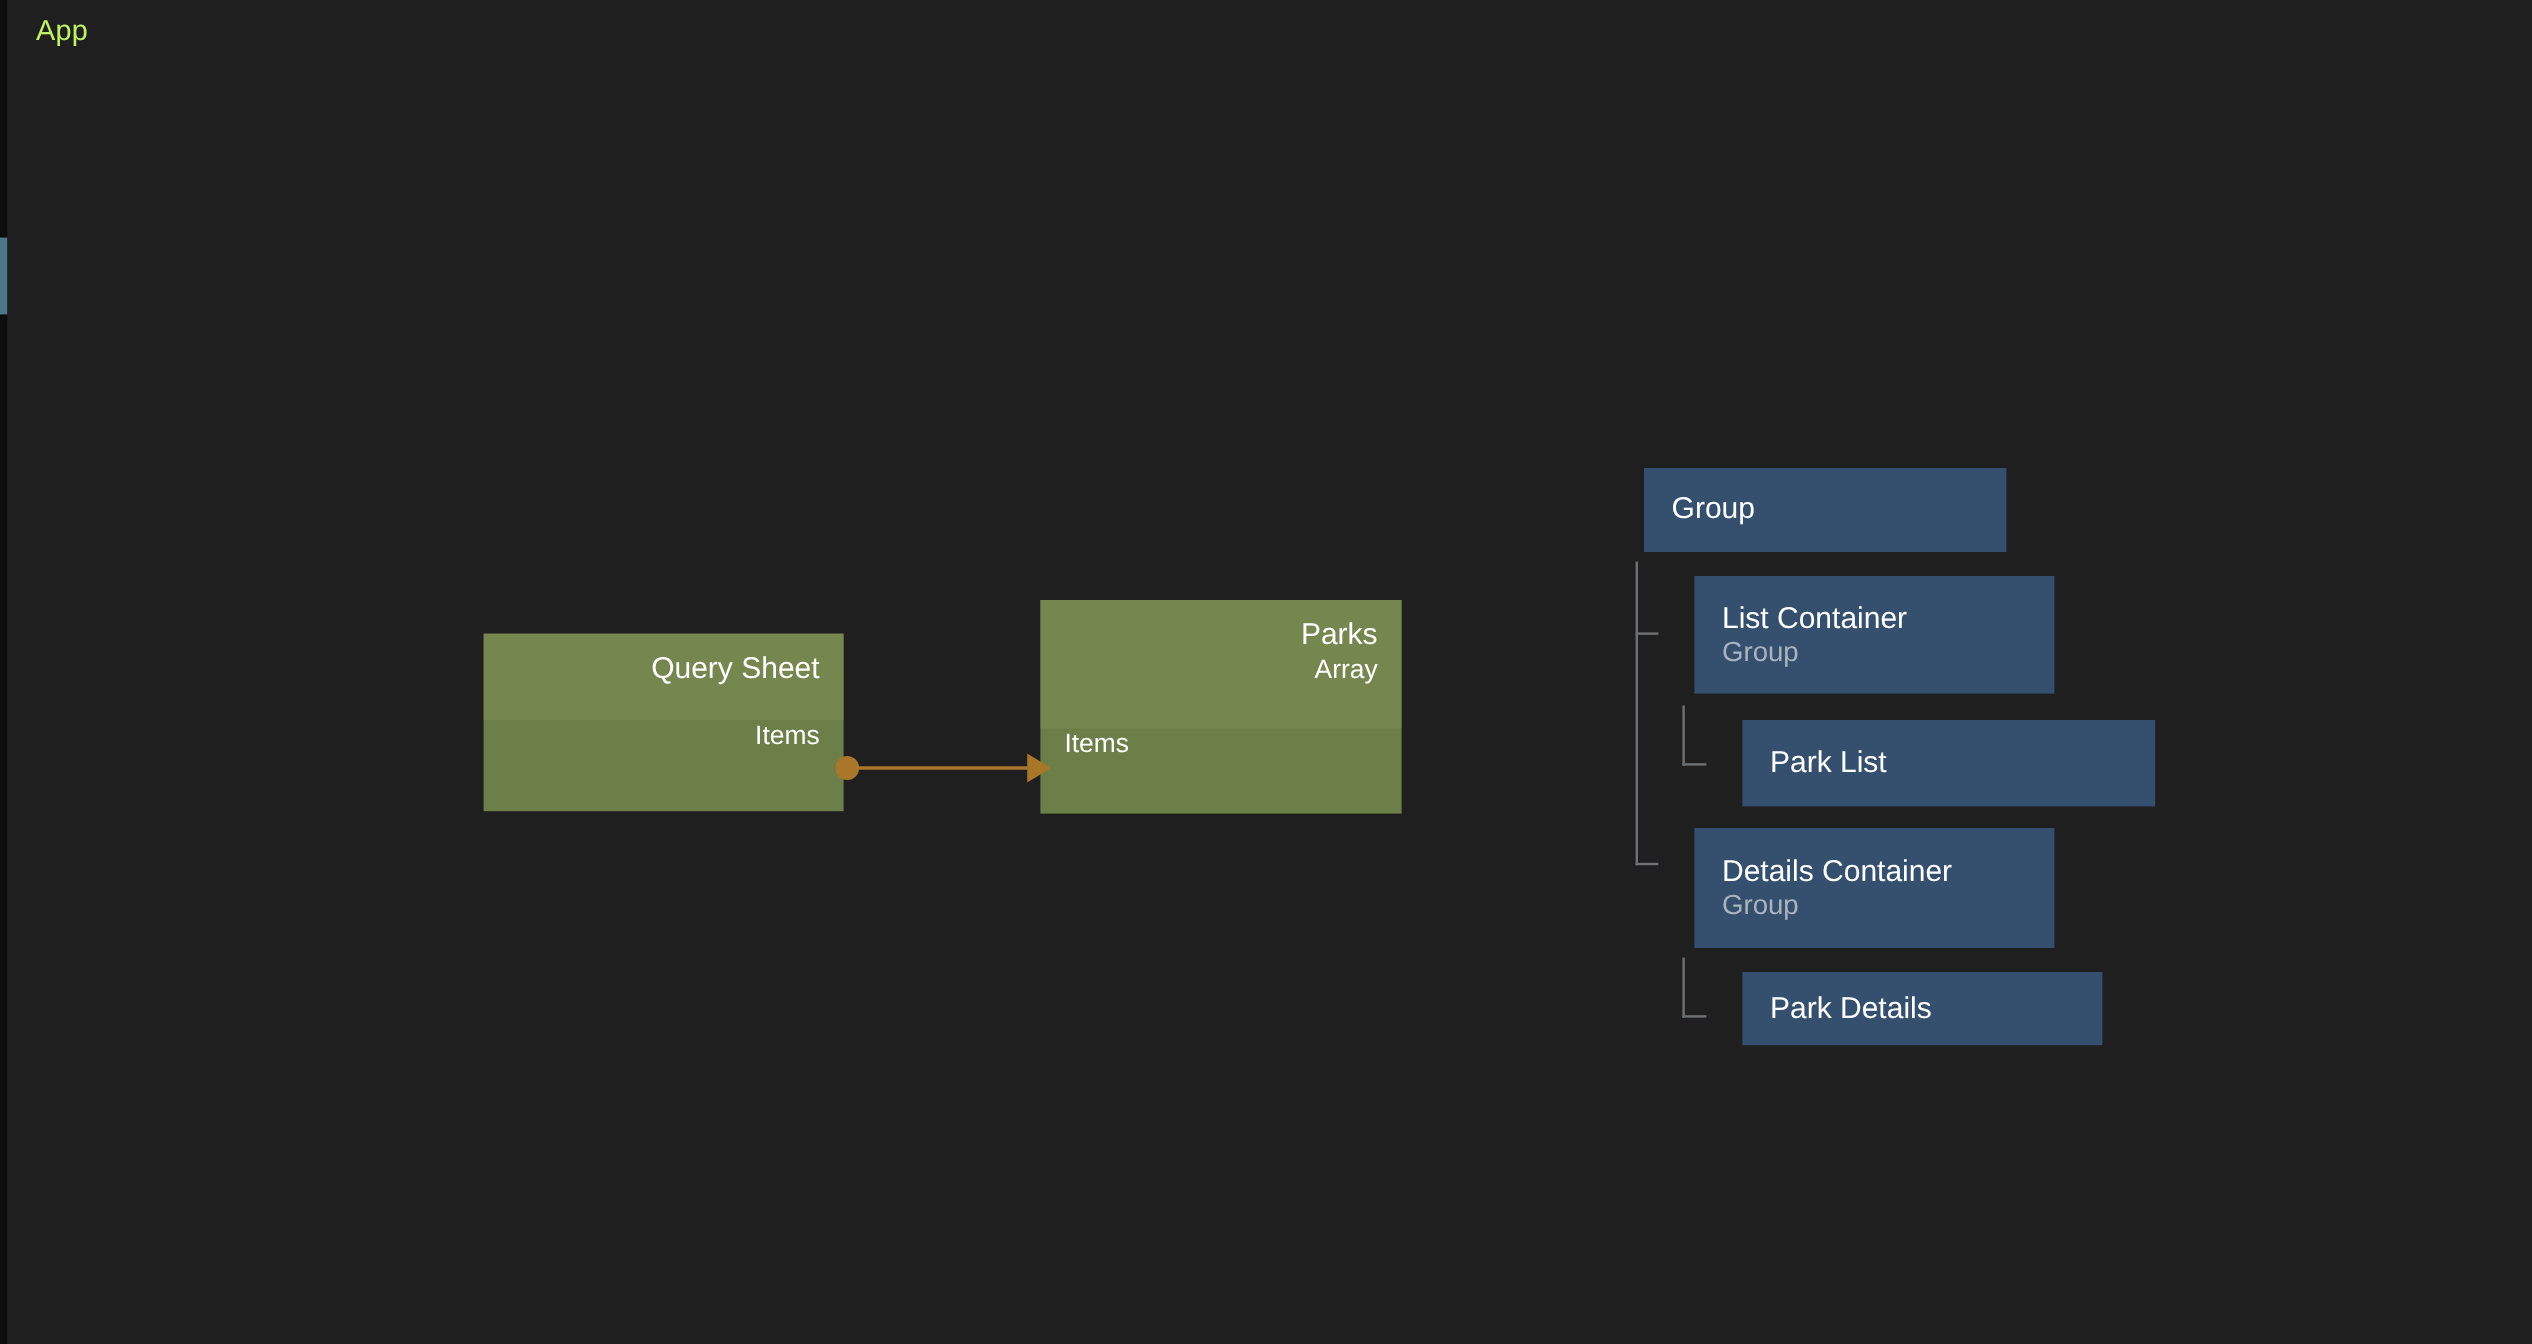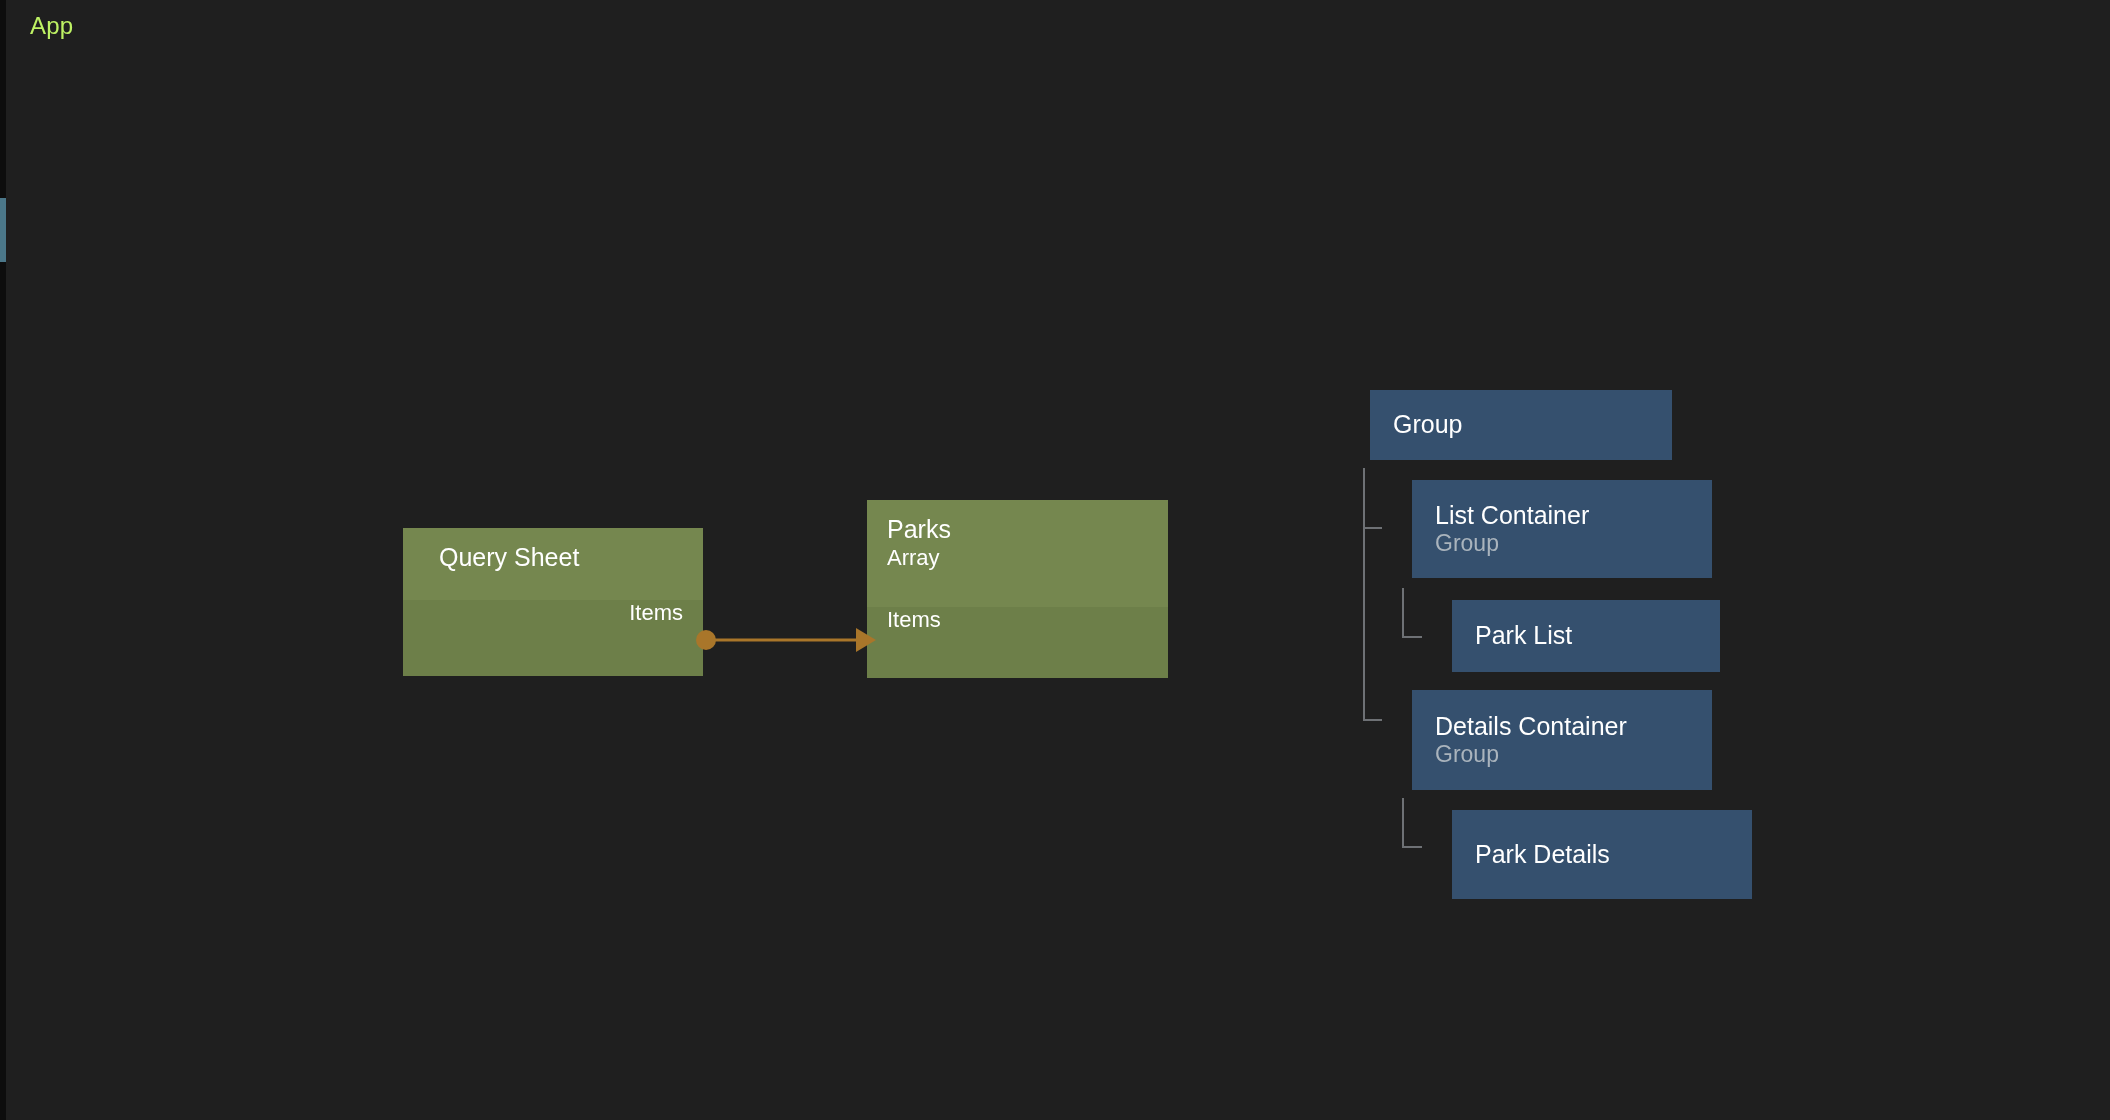--- a/index.html
+++ b/index.html
@@ -56,20 +56,21 @@
   .data-node {
     position: absolute;
     background: #6d7f49;
     overflow: hidden;
     box-sizing: border-box;
   }
   .data-node .node-head {
     background: #75874f;
     box-sizing: border-box;
     padding: 16px 20px 14px 20px;
+    text-align: right;
   }
   .data-node .node-title {
     font-size: 25px;
     color: #ffffff;
     line-height: 1.08;
     white-space: nowrap;
   }
   .data-node .node-subtitle {
     font-size: 22px;
     color: #ffffff;
@@ -124,23 +125,23 @@
   .tree-node .tn-subtitle {
     font-size: 23px;
     color: #aab4bd;
     line-height: 1.15;
     margin-top: 1px;
     white-space: nowrap;
   }
 
   #tn-group            { left: 1338px; top: 390px; width: 302px; height: 70px; }
   #tn-list-container   { left: 1380px; top: 480px; width: 300px; height: 98px; }
-  #tn-park-list        { left: 1420px; top: 600px; width: 268px; height: 72px; }
+  #tn-park-list        { left: 1420px; top: 600px; width: 344px; height: 72px; }
   #tn-details-container{ left: 1380px; top: 690px; width: 300px; height: 100px; }
-  #tn-park-details     { left: 1420px; top: 810px; width: 300px; height: 89px; }
+  #tn-park-details     { left: 1420px; top: 810px; width: 300px; height: 61px; }
 
   
   .tline-v, .tline-h {
     position: absolute;
     background: #6e7175;
   }
   .tline-v { width: 2px; }
   .tline-h { height: 2px; }
 
   

